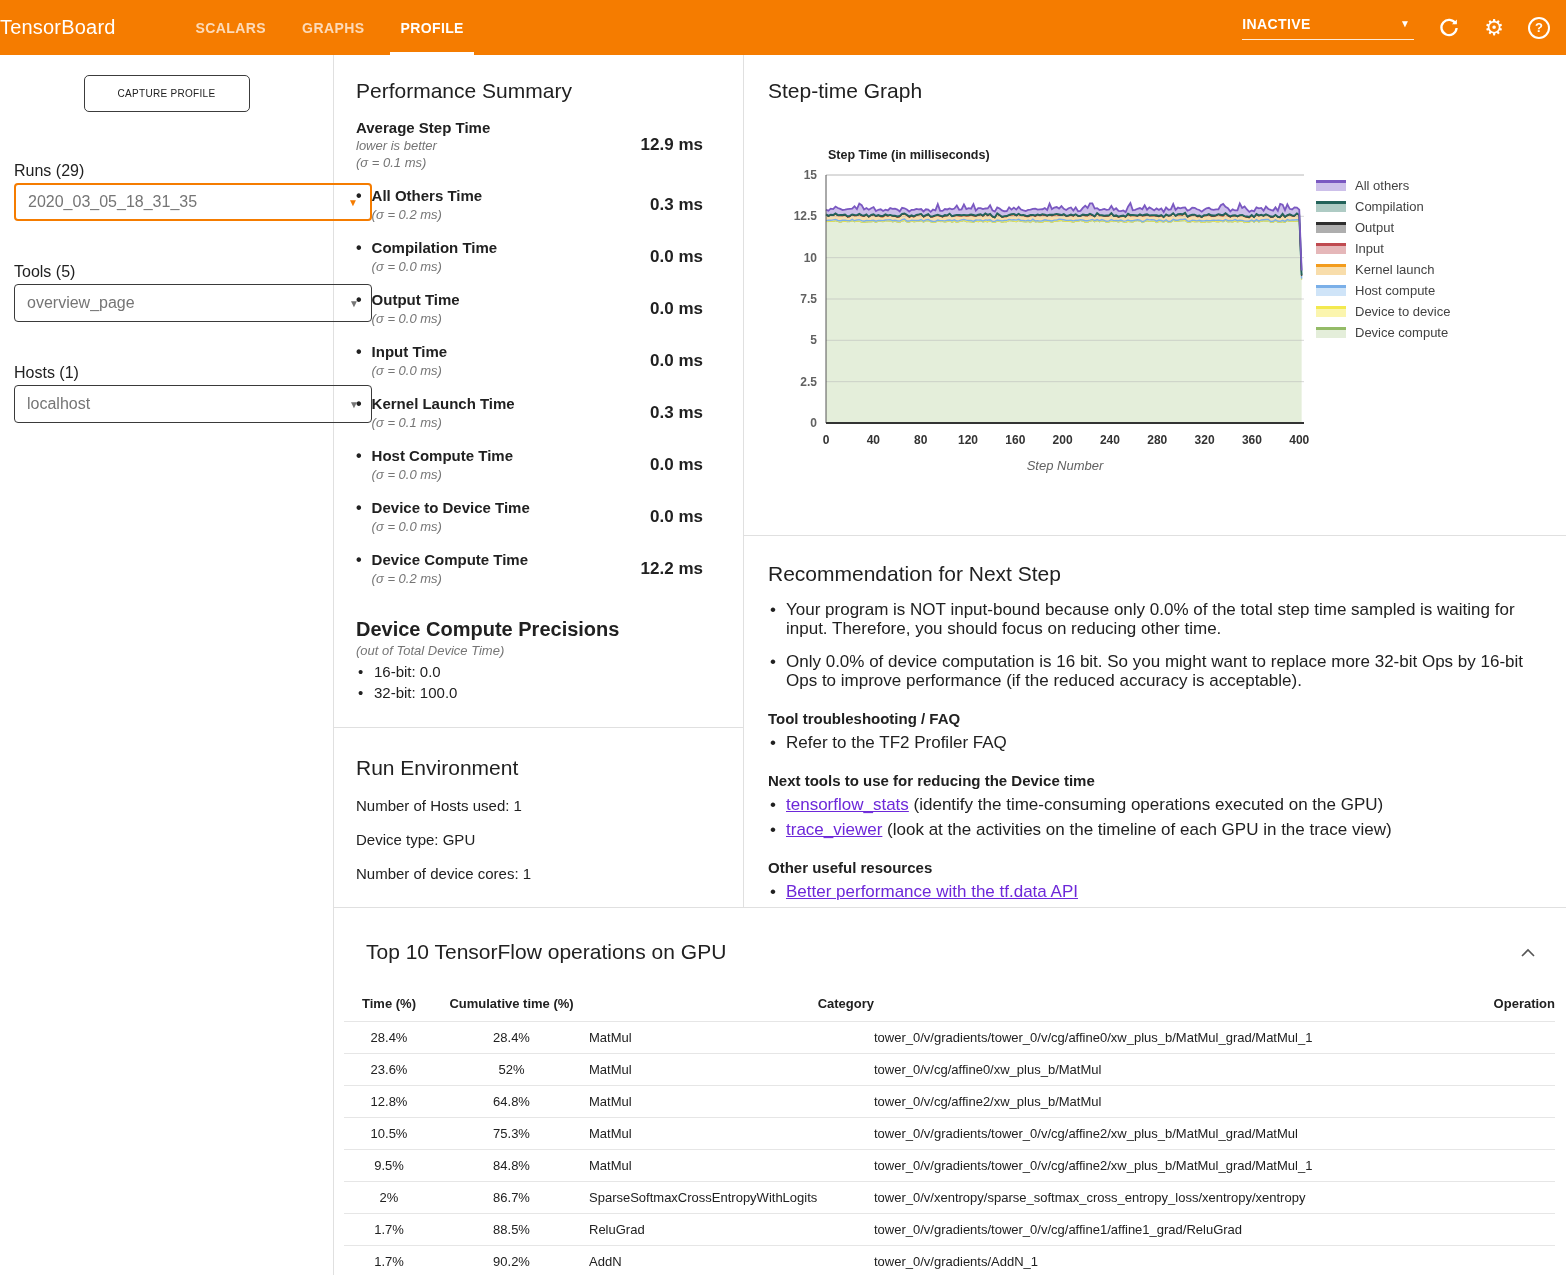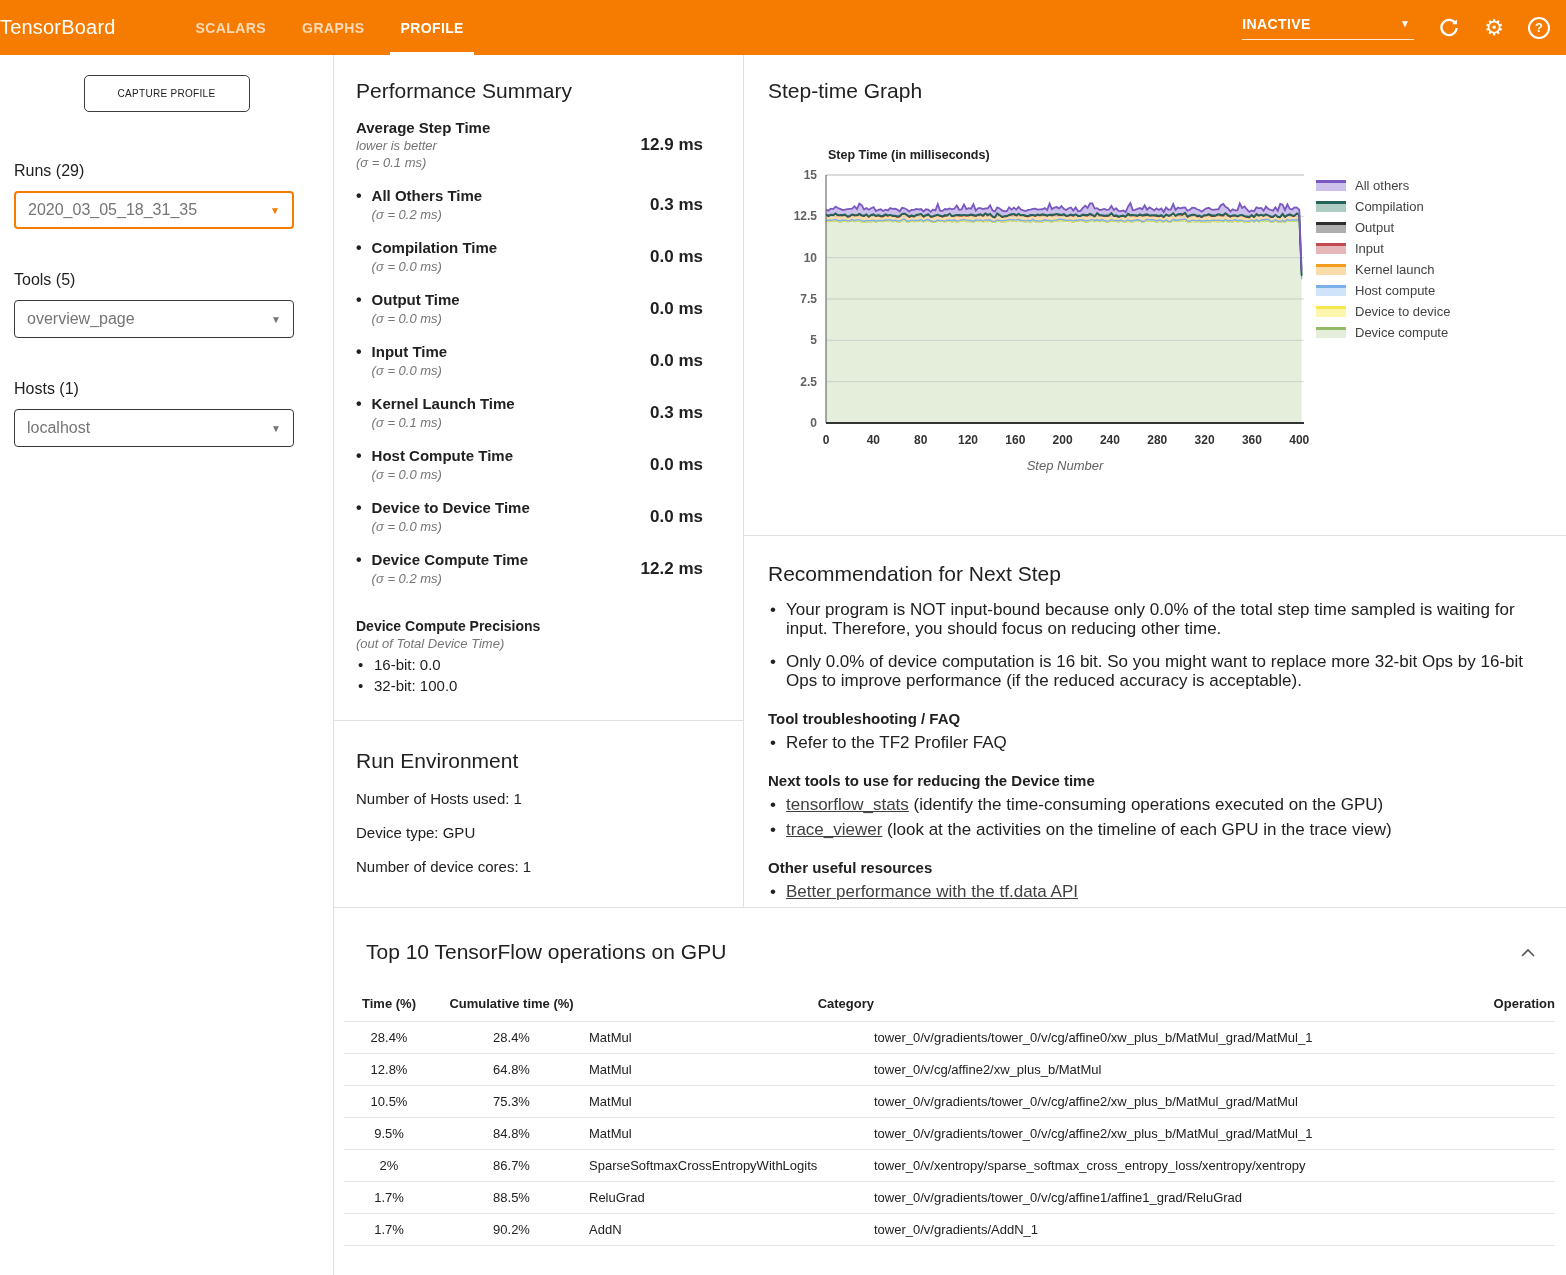--- a/index.html
+++ b/index.html
@@ -32,21 +32,21 @@
   .left-col { width:410px; flex:none; border-right:1px solid #e0e0e0; padding-left:22px; }
   .right-col { flex:1; min-width:0; }
 
   
   .capture-btn { display:block; margin:20px auto 0; width:166px; height:37px; background:#fff;
     border:1px solid #3c3c3c; border-radius:5px; font-size:10px; letter-spacing:.3px;
     color:#212121; font-family:inherit; cursor:pointer; }
   .sel-group { margin:42px 0 0 14px; }
   .sel-group:first-of-type { margin-top:50px; }
   .sel-label { font-size:16px; color:#212121; }
-  .sel-box { margin-top:11px; width:280px; height:38px; border:1px solid #3a3a3a; border-radius:4px;
+  .sel-box { margin-top:3px; width:358px; height:38px; border:1px solid #3a3a3a; border-radius:4px;
     display:flex; align-items:center; justify-content:space-between; padding:0 12px;
     font-size:16px; color:#757575; cursor:pointer; }
   .sel-box .caret { font-size:10px; color:#757575; }
   .sel-box.highlighted { border:2px solid #f57c00; }
   .sel-box.highlighted .caret { color:#f57c00; }
 
   
   h2.sect { font-size:21px; font-weight:400; color:#212121; }
 
   
@@ -54,21 +54,21 @@
   .avg-row, .m-row { display:flex; align-items:center; padding-right:40px; }
   .avg-row { margin-top:16px; }
   .m-row { margin-top:17px; }
   .m-left { flex:1; }
   .m-label { font-size:15px; font-weight:bold; color:#212121; }
   .m-note { font-size:13px; font-style:italic; color:#757575; margin-top:2px; }
   .m-value { font-size:17px; font-weight:bold; white-space:nowrap; }
   .bullet { font-weight:bold; margin-right:10px; }
   .m-left.with-b { display:flex; }
   .prec { margin-top:20px; }
-  .prec-title { font-size:14px; font-weight:bold;margin-top:32px; }
+  .prec-title { font-size:20px; font-weight:bold;margin-top:32px; }
   .prec-note { font-size:13px; font-style:italic; color:#757575; margin-top:2px; }
   .prec ul { list-style:none; margin-top:5px; }
   .prec li { font-size:15px; padding-left:18px; position:relative; margin-top:4px; }
   .prec li::before, .rec li::before { content:"•"; position:absolute; left:2px; }
   .hr { border-top:1px solid #e0e0e0; margin:26px 0 0 -22px; }
   .runenv { margin-top:28px; }
   .runenv ul { list-style:none; margin-top:4px; }
   .runenv li { font-size:15px; margin-top:17px; }
 
   
@@ -87,21 +87,21 @@
   .lg-label { font-size:13px; color:#424242; white-space:nowrap; }
 
   
   .rec { padding:26px 24px 0; }
   .rec ul { list-style:none; margin-top:14px; }
   .rec li { font-size:17px; line-height:19px; position:relative; padding-left:18px;
     margin-bottom:14px; max-width:762px; }
   .rec .subhead { font-size:15px; font-weight:bold; margin-top:20px; }
   .rec ul.tight { margin-top:6px; }
   .rec ul.tight li { margin-bottom:6px; }
-  a.olink { color:#404040; text-decoration:underline; cursor:pointer; }
+  a.olink { color:#6d28d9; text-decoration:underline; cursor:pointer; }
 
   
   .top-ops { position:relative; padding:32px 0 0 10px; flex:1; overflow:hidden; }
   .top-ops h2 { margin-left:22px; }
   .collapse { position:absolute; right:30px; top:36px; cursor:pointer; }
   .ops-table { margin-top:24px; width:1211px; border-collapse:collapse; font-size:13px; }
   .ops-table th { font-weight:bold; color:#212121; padding:8px 0 10px; }
   .ops-table td { padding:8px 0; border-top:1px solid #e6e6e6; color:#212121; }
   .ops-table tr:last-child td { border-bottom:1px solid #e6e6e6; }
   .ops-table .c1 { width:90px; text-align:center; }
@@ -468,20 +468,26 @@
         </thead>
         <tbody>
 
             <tr>
               <td class="c1">28.4%</td>
               <td class="c2">28.4%</td>
               <td class="c3">MatMul</td>
               <td class="c4">tower_0/v/gradients/tower_0/v/cg/affine0/xw_plus_b/MatMul_grad/MatMul_1</td>
             </tr>
 
+            <tr>
+              <td class="c1">23.6%</td>
+              <td class="c2">52%</td>
+              <td class="c3">MatMul</td>
+              <td class="c4">tower_0/v/cg/affine0/xw_plus_b/MatMul</td>
+            </tr>
 
             <tr>
               <td class="c1">12.8%</td>
               <td class="c2">64.8%</td>
               <td class="c3">MatMul</td>
               <td class="c4">tower_0/v/cg/affine2/xw_plus_b/MatMul</td>
             </tr>
 
             <tr>
               <td class="c1">10.5%</td>

